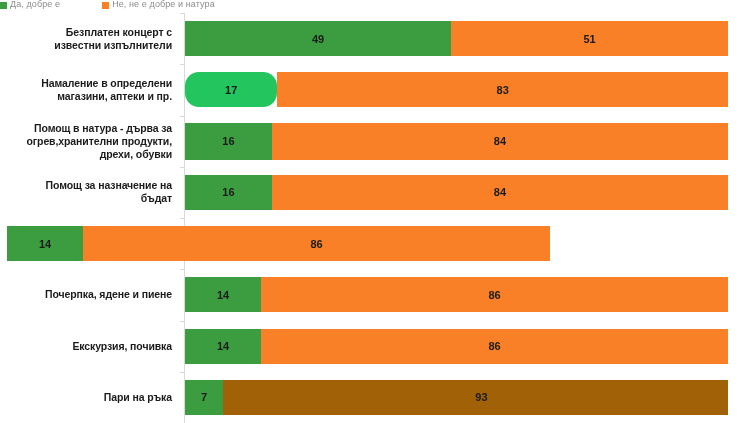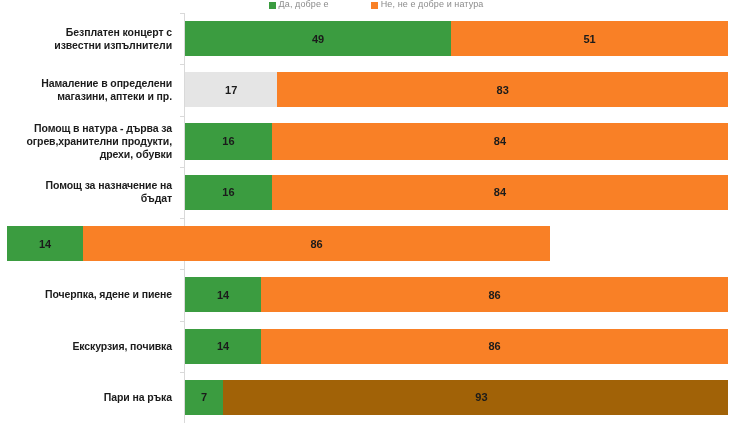--- a/index.html
+++ b/index.html
@@ -21,21 +21,21 @@
   }
 
   
   .legend {
     position: absolute;
     top: 0px;
     left: 0px;
     width: 752px;
     height: 12px;
     display: flex;
-    justify-content: center;
+    justify-content: flex-start;
     align-items: flex-start;
   }
   .legend-item {
     display: flex;
     align-items: center;
     height: 12px;
     margin: 0 42px 0 0;
   }
   .legend-item:last-child { margin-right: 0; }
   .legend-swatch {
@@ -162,21 +162,21 @@
             </div>
             <div class="seg" style="background: rgb(249, 128, 38); width: 51%;">
               <span class="seg-value">51</span>
             </div>
           </div>
         </div>
         <div class="row">
           <div class="cat-label"><span>Намаление в определени</span><br><span>магазини, аптеки и пр.</span></div>
           <div class="tick"></div>
           <div class="bar-track">
-            <div class="seg" style="background: #e5e5e5; width: 17%;">
+            <div class="seg" style="background: #22c55e; width: 17%; border-radius: 14px;">
               <span class="seg-value">17</span>
             </div>
             <div class="seg" style="background: rgb(249, 128, 38); width: 83%;">
               <span class="seg-value">83</span>
             </div>
           </div>
         </div>
         <div class="row row-tall">
           <div class="cat-label"><span>Помощ в натура - дърва за</span><br><span>огрев,хранителни продукти,</span><br><span>дрехи, обувки</span></div>
           <div class="tick"></div>

